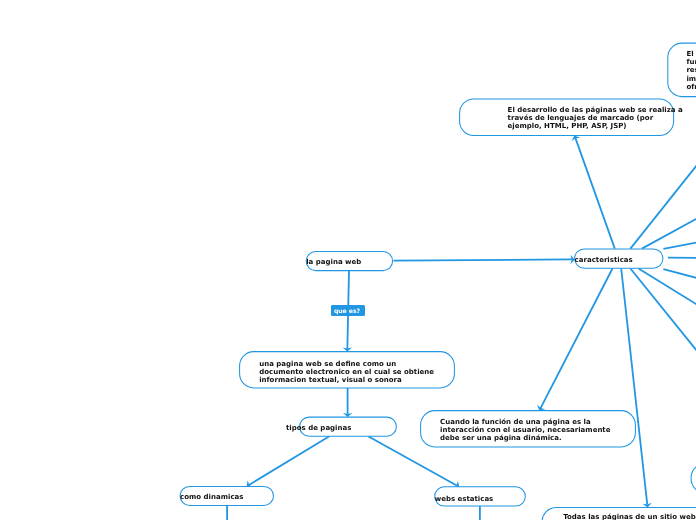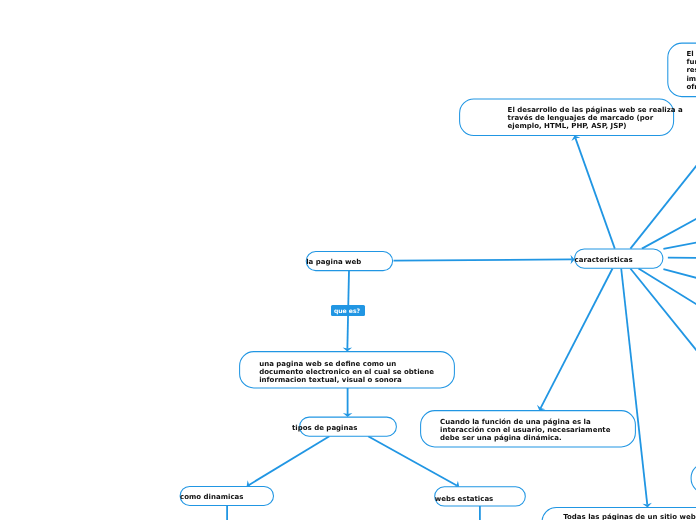--- a/index.html
+++ b/index.html
@@ -105,21 +105,21 @@
 través de lenguajes de marcado (por
 ejemplo, HTML, PHP, ASP, JSP)</div></div>
       <div class="node block" style="left: 667.8px; top: 43.1px; width: 120px; height: 53.5px;"><div class="inner" style="padding-left: 18.6px; transform: translateY(calc(-50% + 0.4px)); line-height: 8.3px;">El
 fun
 res
 im
 ofr</div></div>
       <div class="node block" style="left: 239.6px; top: 351.6px; width: 214.8px; height: 38px;"><div class="inner" style="padding-left: 19.6px;">una pagina web se define como un
 documento electronico en el cual se obtiene
 informacion textual, visual o sonora</div></div>
-      <div class="node pill" style="left: 292px; top: 417.1px; width: 96.8px; height: 19.1px;"><div class="inner">tipos de paginas</div></div>
+      <div class="node pill" style="left: 286px; top: 417.1px; width: 96.8px; height: 19.1px;"><div class="inner">tipos de paginas</div></div>
       <div class="node pill" style="left: 180.1px; top: 486.4px; width: 93.4px; height: 19.1px;"><div class="inner">como dinamicas</div></div>
       <div class="node pill" style="left: 434.7px; top: 486.8px; width: 90.6px; height: 23px;"><div class="inner">webs estaticas</div></div>
       <div class="node block" style="left: 420px; top: 410.6px; width: 259px; height: 36.3px; text-decoration: underline;"><div class="inner" style="padding-left: 20.1px;">Cuando la función de una página es la
 interacción con el usuario, necesariamente
 debe ser una página dinámica.</div></div>
       <div class="node block" style="left: 542.1px; top: 507.4px; width: 199px; height: 36.3px;"><div class="inner" style="padding-left: 21.1px; top: 5.9px; transform: none;">Todas las páginas de un sitio web</div></div>
       <div class="node block" style="left: 691.1px; top: 463.4px; width: 80px; height: 29.6px;"><div class="inner" style="padding-left: 19.6px;"></div></div>
       <div class="tag" style="left: 330.7px; top: 305.1px; width: 34.3px; height: 11.3px;">
         <span>que es?</span>
       </div>

